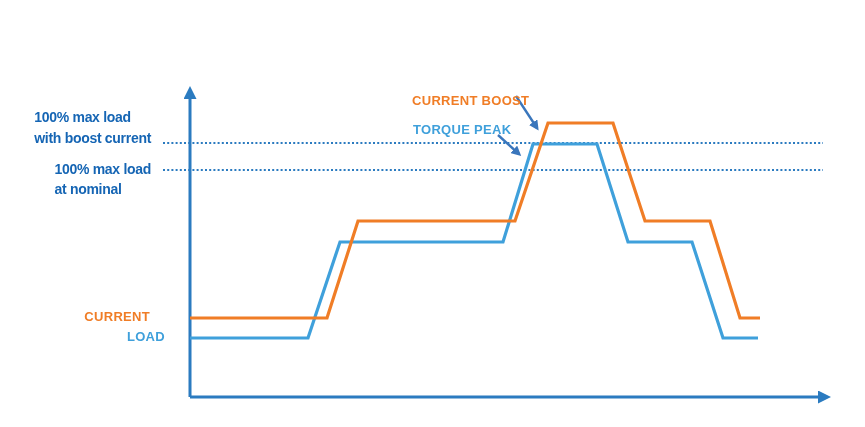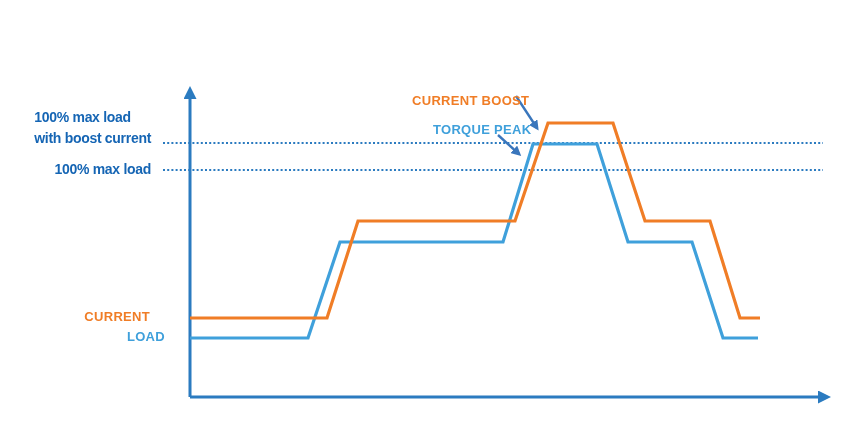--- a/index.html
+++ b/index.html
@@ -43,23 +43,24 @@
       <line x1="498" y1="135" x2="519" y2="154" stroke="#3A76BC" stroke-width="2.4" marker-end="url(#ah-note)"></line>
     </svg>
 
   <div class="lbl navy ra" style="right:714px;top:107px;">
     <div>100% max load</div>
     <div>with boost current</div>
   </div>
 
   <div class="lbl navy2 ra" style="right:714px;top:159px;">
     <div>100% max load</div>
+    <div>at nominal</div>
   </div>
 
   <div class="lbl sm orange ra" style="right:715px;top:308px;">CURRENT</div>
 
   <div class="lbl sm lblue ra" style="right:700px;top:328px;">LOAD</div>
 
   <div class="lbl sm orange" style="left:412px;top:78px;margin-top:14px;">CURRENT BOOST</div>
 
-  <div class="lbl sm lblue" style="left:413px;top:121px;margin-left:20px;">TORQUE PEAK</div>
+  <div class="lbl sm lblue" style="left:413px;top:121px;">TORQUE PEAK</div>
 
 </div>
 
 </body></html>

